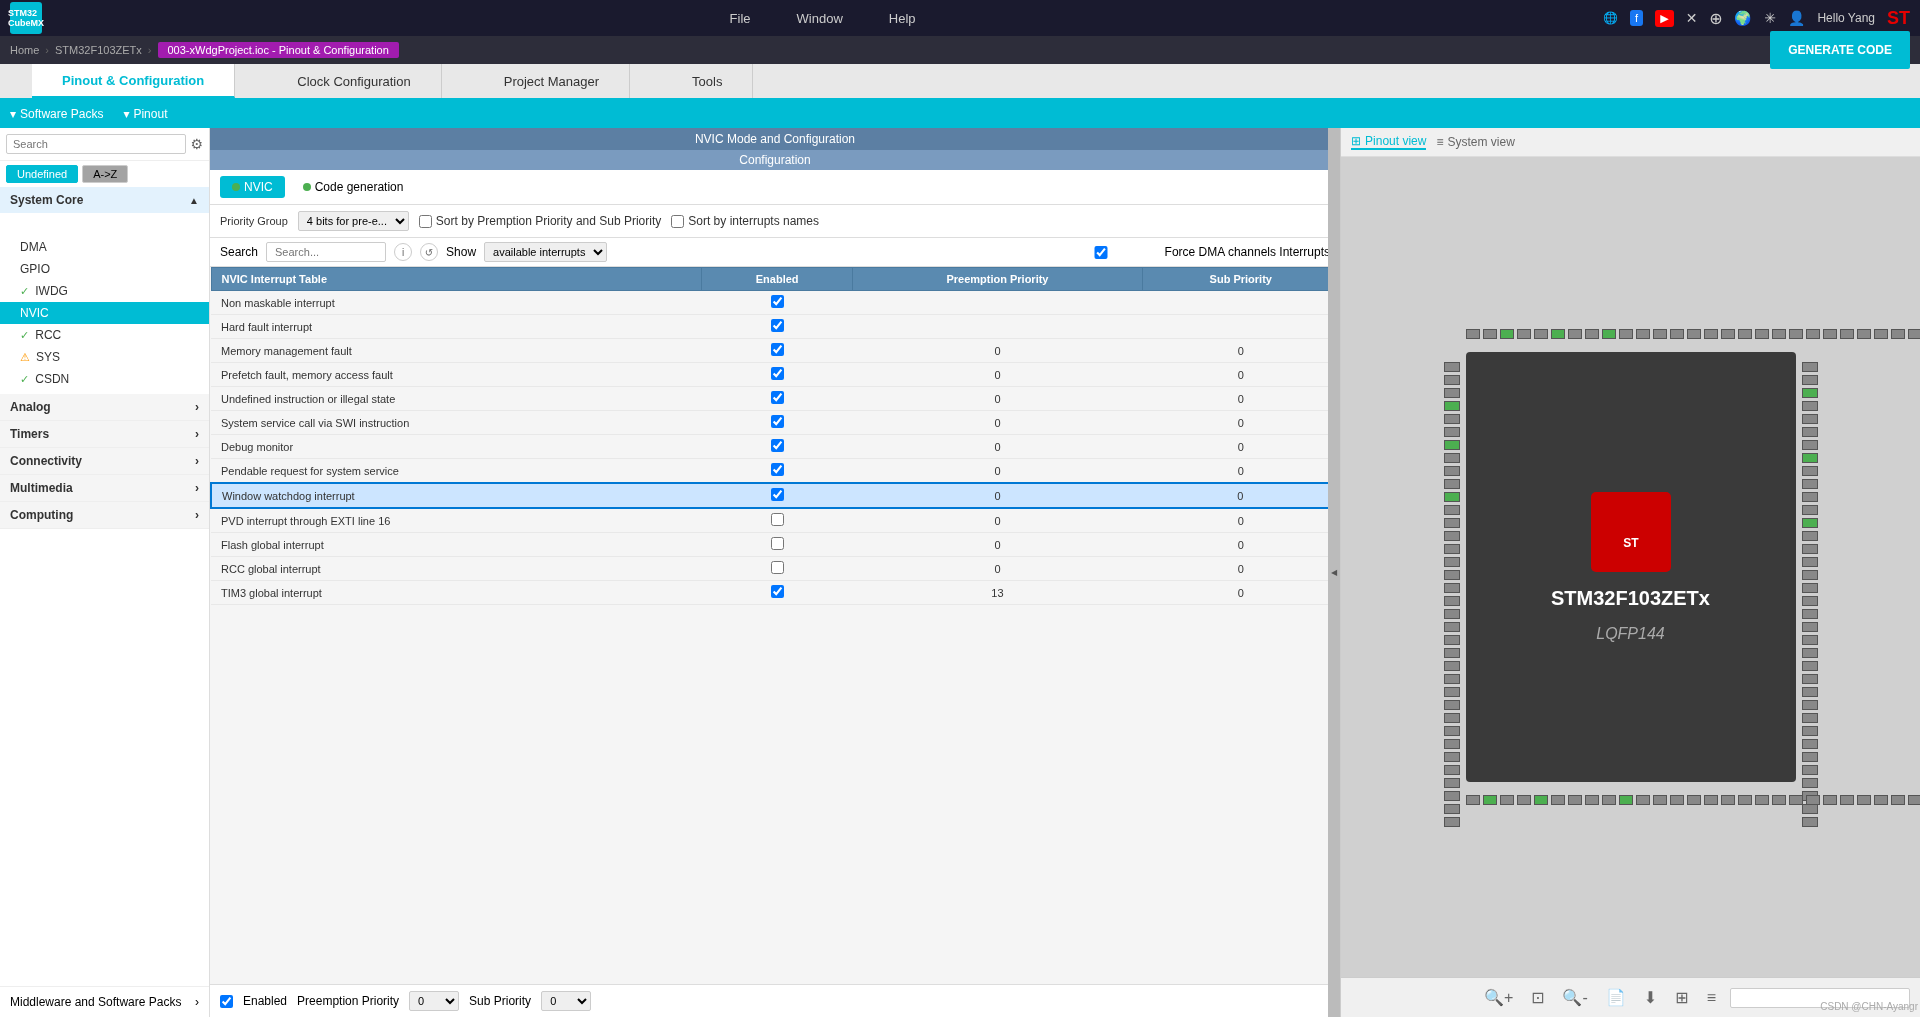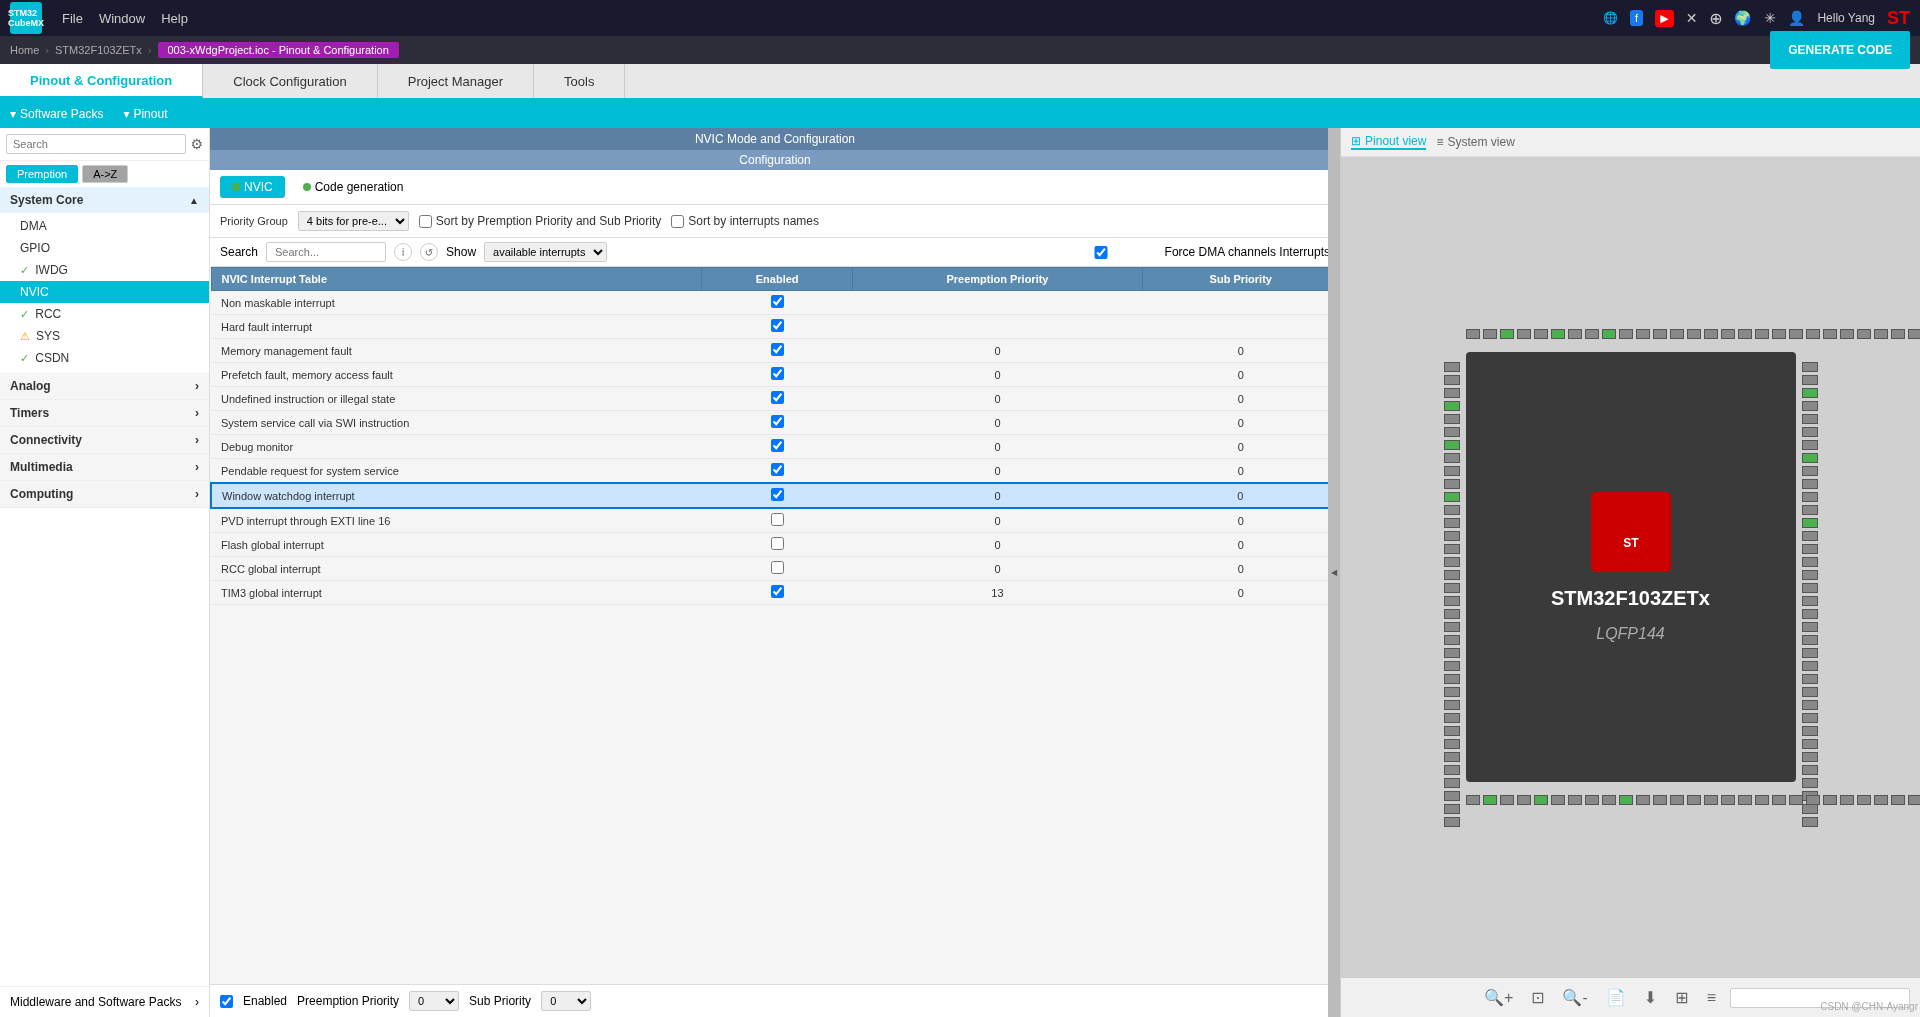--- a/index.html
+++ b/index.html
@@ -4,41 +4,41 @@
   <style>
     * { box-sizing: border-box; margin: 0; padding: 0; font-family: Arial, sans-serif; font-size: 12px; }
     body { width: 1920px; height: 1017px; overflow: hidden; background: #f0f0f0; }
 
     
     #topbar {
       display: flex; align-items: center; background: #1a1a2e; height: 36px; padding: 0 10px; gap: 20px;
     }
     #topbar .logo { display: flex; align-items: center; gap: 4px; color: white; font-weight: bold; font-size: 11px; }
     #topbar .logo-icon { width: 32px; height: 32px; background: #00bcd4; display: flex; align-items: center; justify-content: center; color: white; font-weight: bold; font-size: 9px; border-radius: 3px; }
-    #topbar .menu-items { display: flex; gap: 16px; flex: 1; }
+    #topbar .menu-items { display: flex; gap: 46px; flex: 1; justify-content: center; }
     #topbar .menu-items span { color: #ccc; cursor: pointer; font-size: 13px; }
     #topbar .right-icons { display: flex; align-items: center; gap: 12px; color: #ccc; font-size: 13px; }
 
     
     #breadcrumb {
       background: #2d2d3a; height: 28px; display: flex; align-items: center; padding: 0 10px; gap: 6px;
     }
     #breadcrumb span { color: #aaa; font-size: 11px; cursor: pointer; }
     #breadcrumb .sep { color: #666; }
     #breadcrumb .active { background: #a21caf; color: white; padding: 2px 10px; border-radius: 2px; font-size: 11px; }
     #generate-btn {
       margin-left: auto; background: #00bcd4; color: white; border: none; padding: 6px 18px; font-size: 12px; font-weight: bold; cursor: pointer; border-radius: 2px;
     }
 
     
     #tabbar {
       display: flex; background: #e8e8e8; height: 36px; border-bottom: 2px solid #00bcd4;
     }
     .tab-item {
-      padding: 0 30px; display: flex; align-items: center; cursor: pointer; font-size: 13px; color: #333; border-right: 1px solid #ccc;
+      padding: 0 30px; display: flex; align-items: center; cursor: pointer; font-size: 13px; color: #333; border-right: 1px solid #ccc; margin-left: 32px;
     }
     .tab-item.active { background: white; color: #00bcd4; border-bottom: 2px solid #00bcd4; font-weight: bold; }
 
     
     #main { display: flex; height: calc(1017px - 36px - 28px - 36px - 28px); }
 
     
     #subtabbar {
       background: #00bcd4; height: 28px; display: flex; align-items: center; padding: 0 10px; gap: 20px;
     }
@@ -51,21 +51,21 @@
     #sidebar-search { display: flex; align-items: center; padding: 6px; gap: 4px; border-bottom: 1px solid #eee; }
     #sidebar-search input { flex: 1; border: 1px solid #ccc; padding: 3px 6px; font-size: 11px; border-radius: 2px; }
     #sidebar-search .gear-icon { color: #666; cursor: pointer; font-size: 14px; }
     .tab-btns { display: flex; padding: 4px 6px; gap: 4px; }
     .tab-btn { padding: 2px 10px; border: 1px solid #ccc; border-radius: 2px; cursor: pointer; font-size: 11px; background: #a3a3a3; }
     .tab-btn.active { background: #00bcd4; color: white; border-color: #00bcd4; }
     .sidebar-group-header {
       display: flex; align-items: center; justify-content: space-between; padding: 6px 10px; background: #e3f2fd; cursor: pointer; font-weight: bold; font-size: 12px; color: #333;
     }
     .sidebar-group-header .arrow { font-size: 10px; }
-    .sidebar-items { padding: 2px 0; }
+    .sidebar-items { padding: 2px 0; margin-top: 21px; }
     .sidebar-item { padding: 4px 20px; cursor: pointer; font-size: 11px; color: #333; display: flex; align-items: center; gap: 6px; }
     .sidebar-item.selected { background: #00bcd4; color: white; }
     .sidebar-item .check { color: #4caf50; font-size: 11px; }
     .sidebar-item .warn { color: #ff9800; font-size: 11px; }
     .sidebar-group { margin-bottom: 2px; }
     .sidebar-cat-header { display: flex; align-items: center; justify-content: space-between; padding: 6px 10px; cursor: pointer; font-weight: bold; font-size: 12px; color: #333; background: #f5f5f5; border-bottom: 1px solid #eee; }
 
     
     #content { flex: 1; display: flex; flex-direction: column; background: #f5f5f5; overflow: hidden; }
     #nvic-header { background: #5c7fa3; color: white; text-align: center; padding: 4px; font-size: 12px; }
@@ -169,21 +169,21 @@
 </div>
 
 <div id="main">
 
   <div id="sidebar">
     <div id="sidebar-search">
       <input type="text" placeholder="Search" style="">
       <span class="gear-icon">⚙</span>
     </div>
     <div class="tab-btns">
-      <button class="tab-btn active">Premption</button>
+      <button class="tab-btn active">Undefined</button>
       <button class="tab-btn">A-&gt;Z</button>
     </div>
 
     <div class="sidebar-group">
       <div class="sidebar-group-header">
         <span>System Core</span>
         <span class="arrow">▲</span>
       </div>
       <div class="sidebar-items">
         <div class="sidebar-item">

